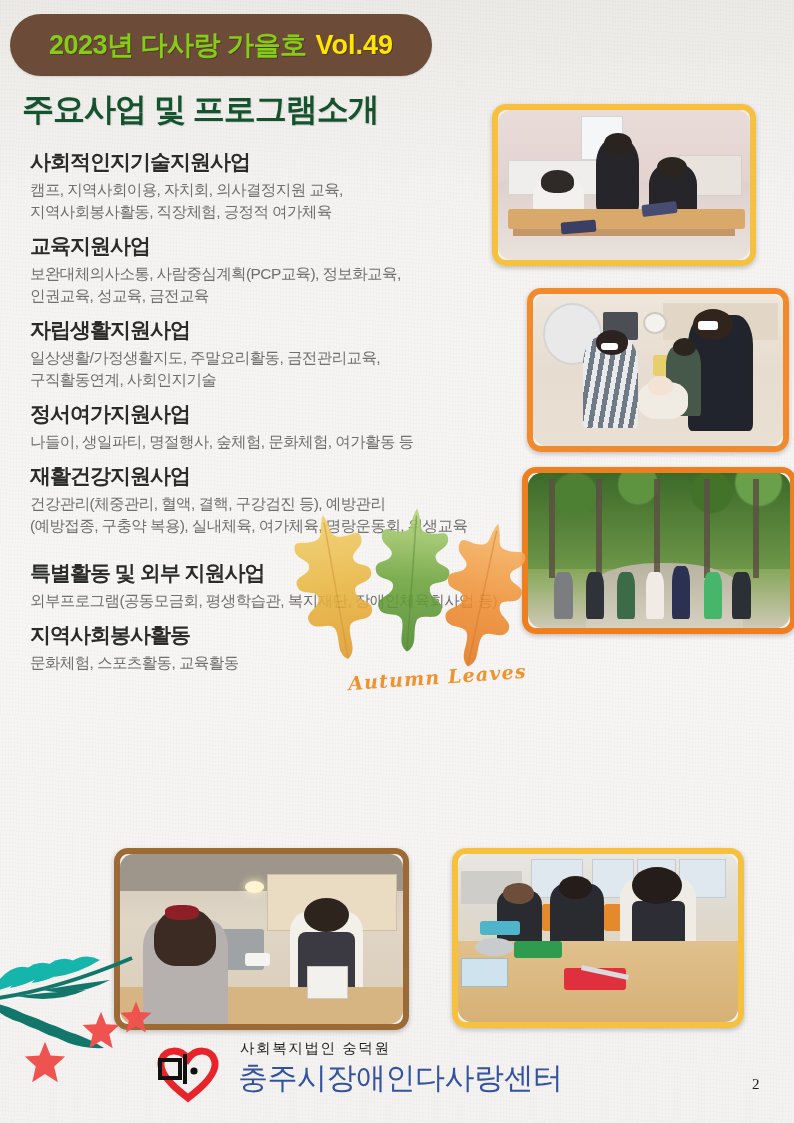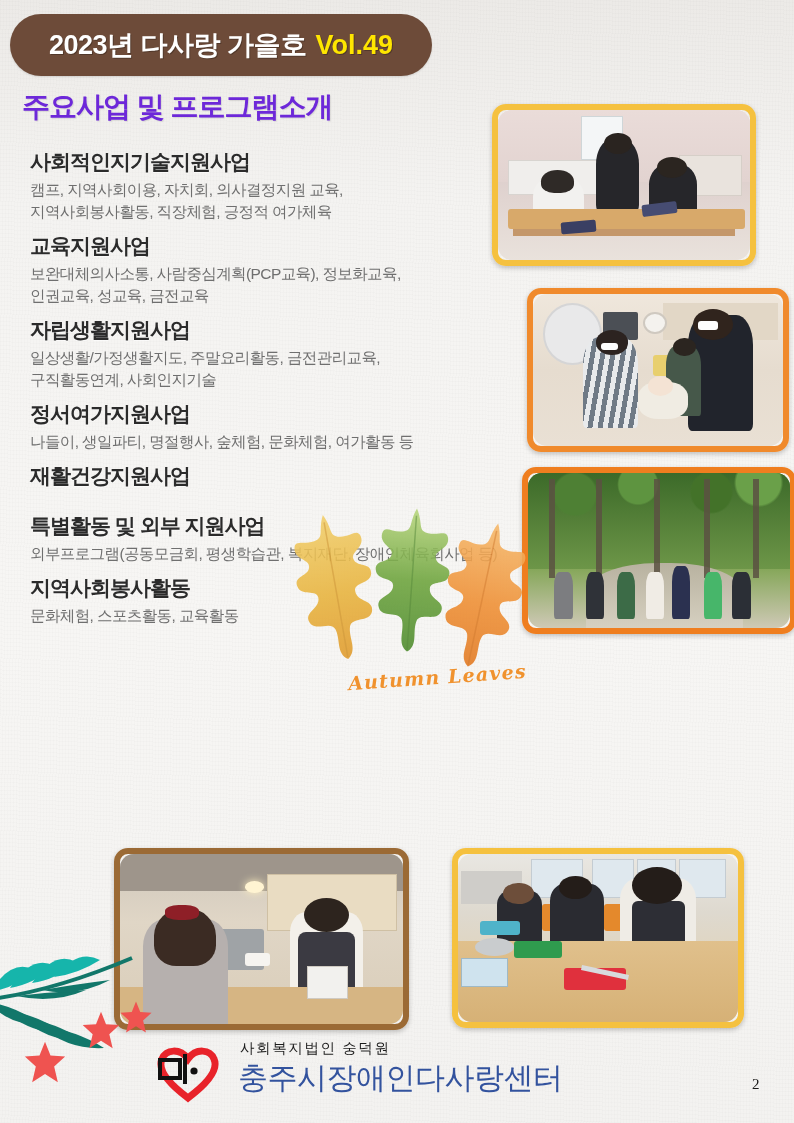--- a/index.html
+++ b/index.html
@@ -21,29 +21,29 @@
   .stage{position:absolute;inset:0;}
 
   
   .title-pill{
     position:absolute;left:10px;top:14px;width:422px;height:62px;
     background:#6d4b39;border-radius:34px;
     display:flex;align-items:center;justify-content:center;
     box-shadow:0 1px 2px rgba(0,0,0,.12);
   }
   .title-pill .t{
-    font-size:27px;font-weight:bold;color:#ffffff;letter-spacing:-0.5px;
+    font-size:27px;font-weight:bold;color:#84cc16;letter-spacing:-0.5px;
     text-shadow:1px 1px 0 rgba(0,0,0,.25);white-space:nowrap;
   }
   .title-pill .vol{color:#ffe600;font-size:27px;font-weight:bold;margin-left:9px;
     text-shadow:1px 1px 0 rgba(0,0,0,.25);}
 
   .section-title{
     position:absolute;left:22px;top:88px;
-    font-size:28px;font-weight:bold;color:#6d28d9;letter-spacing:-1px;
+    font-size:32px;font-weight:bold;color:#14532d;letter-spacing:-1px;
     text-shadow:1px 1px 1px rgba(0,0,0,.10);
   }
 
   
   .programs{position:absolute;left:30px;top:148px;width:560px;}
   .prog{margin-bottom:9px;}
   .prog h3{
     margin:0 0 3px 0;font-size:21px;font-weight:bold;color:#2b2b2b;
     letter-spacing:-1px;text-shadow:0 1px 0 rgba(255,255,255,.6);
   }
@@ -234,20 +234,22 @@
 구직활동연계, 사회인지기술</p>
     </div>
 
     <div class="prog">
       <h3>정서여가지원사업</h3>
       <p style="white-space:pre-line">나들이, 생일파티, 명절행사, 숲체험, 문화체험, 여가활동 등</p>
     </div>
 
     <div class="prog">
       <h3>재활건강지원사업</h3>
+      <p style="white-space:pre-line">건강관리(체중관리, 혈액, 결핵, 구강검진 등), 예방관리
+(예방접종, 구충약 복용), 실내체육, 여가체육, 명랑운동회, 위생교육</p>
     </div>
 
     <div class="prog" style="margin-top:22px">
       <h3>특별활동 및 외부 지원사업</h3>
       <p style="white-space:pre-line">외부프로그램(공동모금회, 평생학습관, 복지재단, 장애인체육회사업 등)</p>
     </div>
 
     <div class="prog">
       <h3>지역사회봉사활동</h3>
       <p style="white-space:pre-line">문화체험, 스포츠활동, 교육활동</p>

